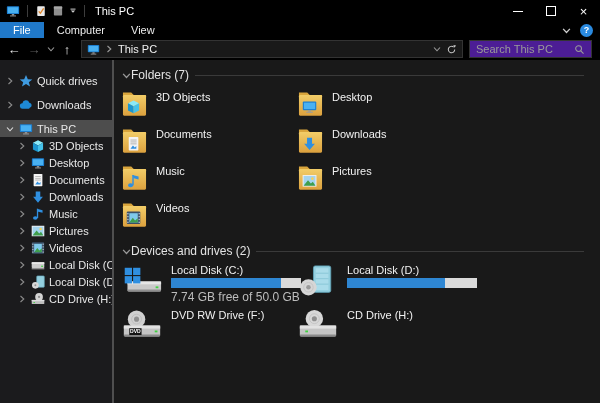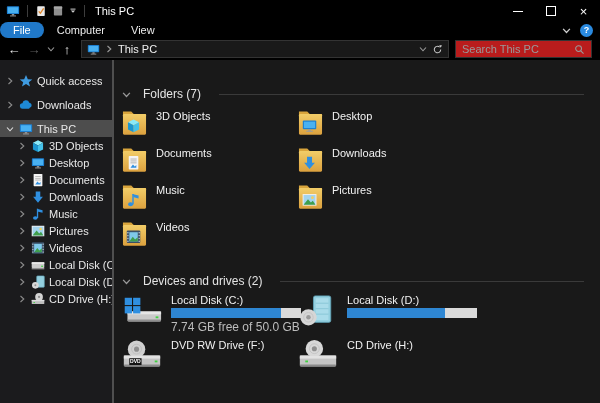--- a/index.html
+++ b/index.html
@@ -14,56 +14,56 @@
   .tb-sep{width:1px;height:12px;background:#3d3d3d;margin:0 2px;}
   .tb-title{margin-left:3px;}
   .tb-spacer{flex:1;}
   .winbtn{width:33px;height:22px;display:flex;align-items:center;justify-content:center;color:#fff;}
   .minimize-bar{width:10px;height:1px;background:#fff;}
   .maximize-box{width:8px;height:8px;border:1px solid #fff;}
   .close-x{font-size:13px;line-height:1;}
 
   
   .menubar{height:16px;background:#000;display:flex;align-items:stretch;color:#ececec;font-size:11px;}
-  .tab{padding:0 13px;display:flex;align-items:center;border-radius:8px;}
+  .tab{padding:0 13px;display:flex;align-items:center;}
   .tab.active{color:#fff;}
   .menubar-right{margin-left:auto;display:flex;align-items:center;gap:9px;padding-right:7px;}
   .help-circle{width:13px;height:13px;border-radius:50%;color:#fff;font-size:9px;font-weight:bold;
                display:flex;align-items:center;justify-content:center;}
 
   
   .navbar{height:22px;background:#000;display:flex;align-items:center;padding:0 8px 0 4px;}
   .navbtn{width:20px;height:20px;display:flex;align-items:center;justify-content:center;
           color:#e8e8e8;font-size:13px;}
   .navbtn.small{width:13px;}
   .navbtn.disabled{color:#5c5c5c;}
   .addressbar{flex:1;height:18px;background:#191919;border:1px solid #333;display:flex;
               align-items:center;padding:0 5px;color:#f0f0f0;font-size:11px;gap:5px;margin:0 6px 0 4px;
               box-sizing:border-box;}
   .addr-spacer{flex:1;}
-  .searchbox{width:137px;height:18px;background:#b91c1c;border:1px solid #333;display:flex;
+  .searchbox{width:123px;height:18px;background:#4c1d95;border:1px solid #333;display:flex;
              align-items:center;padding:0 6px;box-sizing:border-box;}
   .searchbox input{flex:1;background:transparent;border:none;outline:none;color:#cfcfcf;
                    font-size:11px;font-family:inherit;padding:0;min-width:0;}
   .searchbox input::placeholder{color:#9a9a9a;opacity:1;}
 
   
   .bodyrow{flex:1;display:flex;min-height:0;}
   .sidebar{width:114px;flex:0 0 auto;background:#1b1b1d;padding-top:12px;font-size:11px;
            color:#e8e8e8;border-right:2px solid #4f4f4f;box-sizing:border-box;overflow:hidden;}
   .side-item{height:17px;display:flex;align-items:center;gap:4px;padding-left:5px;white-space:nowrap;}
   .side-item.level1{padding-left:17px;}
   .side-item.selected{background:#4d4d4d;}
   .side-item .exp{width:10px;display:flex;justify-content:center;flex:0 0 auto;}
   .side-item .lbl{overflow:hidden;text-overflow:clip;}
   .gap-before{margin-top:7px;}
 
   .main{flex:1;padding:8px 0 0 8px;overflow:hidden;background:#191919;}
   .section-header{display:flex;align-items:center;color:#e4e4e4;font-size:12px;
-                  margin:19px 0 6px 0;padding-right:16px;gap:12px;}
+                  margin:0 0 6px 0;padding-right:16px;gap:0;}
   .section-header .line{flex:1;height:1px;background:#3a3a3a;margin-left:6px;}
   .tile-grid{display:grid;grid-template-columns:176px 240px;}
   .folder-tile{display:flex;gap:9px;height:37px;align-items:flex-start;}
   .folder-tile .name{font-size:11px;color:#f2f2f2;padding-top:3px;}
   .drive-tile{display:flex;gap:9px;height:45px;align-items:flex-start;}
   .drive-info{display:flex;flex-direction:column;font-size:11px;color:#f2f2f2;}
   .bar{width:130px;height:10px;background:#dadada;margin:2px 0 1px;}
   .bar-fill{height:100%;background:#2e86d2;}
   .free-text{font-size:12px;color:#bdbdbd;margin-top:1px;}
 
@@ -200,21 +200,21 @@
           <span class="exp">
             <svg xmlns="http://www.w3.org/2000/svg" viewBox="0 0 8 8" width="8" height="8" style="display:block">
               <path d="M2.5 1 L5.8 4 L2.5 7" stroke="#8a8a8a" stroke-width="1.1" fill="none"></path>
             </svg>
           </span>
           <span>
             <svg xmlns="http://www.w3.org/2000/svg" viewBox="0 0 16 16" width="14" height="14" style="display:block">
               <polygon points="8,1.2 10.1,5.9 15.2,6.2 11.2,9.4 12.6,14.4 8,11.5 3.4,14.4 4.8,9.4 0.8,6.2 5.9,5.9" fill="#3f9be0"></polygon>
             </svg>
           </span>
-          <span class="lbl">Quick access</span>
+          <span class="lbl">Quick drives</span>
         </div>
         <div class="side-item level0 gap-before">
           <span class="exp">
             <svg xmlns="http://www.w3.org/2000/svg" viewBox="0 0 8 8" width="8" height="8" style="display:block">
               <path d="M2.5 1 L5.8 4 L2.5 7" stroke="#8a8a8a" stroke-width="1.1" fill="none"></path>
             </svg>
           </span>
           <span>
             <svg xmlns="http://www.w3.org/2000/svg" viewBox="0 0 16 16" width="14" height="14" style="display:block">
               <path d="M4.3 12.2 a3.1 3.1 0 0 1 -0.4-6.2 a4.1 4.1 0 0 1 7.9-0.7 a2.9 2.9 0 0 1 0.5 5.7 q-0.4 0.9-1.3 1.2 z" fill="#1e8ad6"></path>

